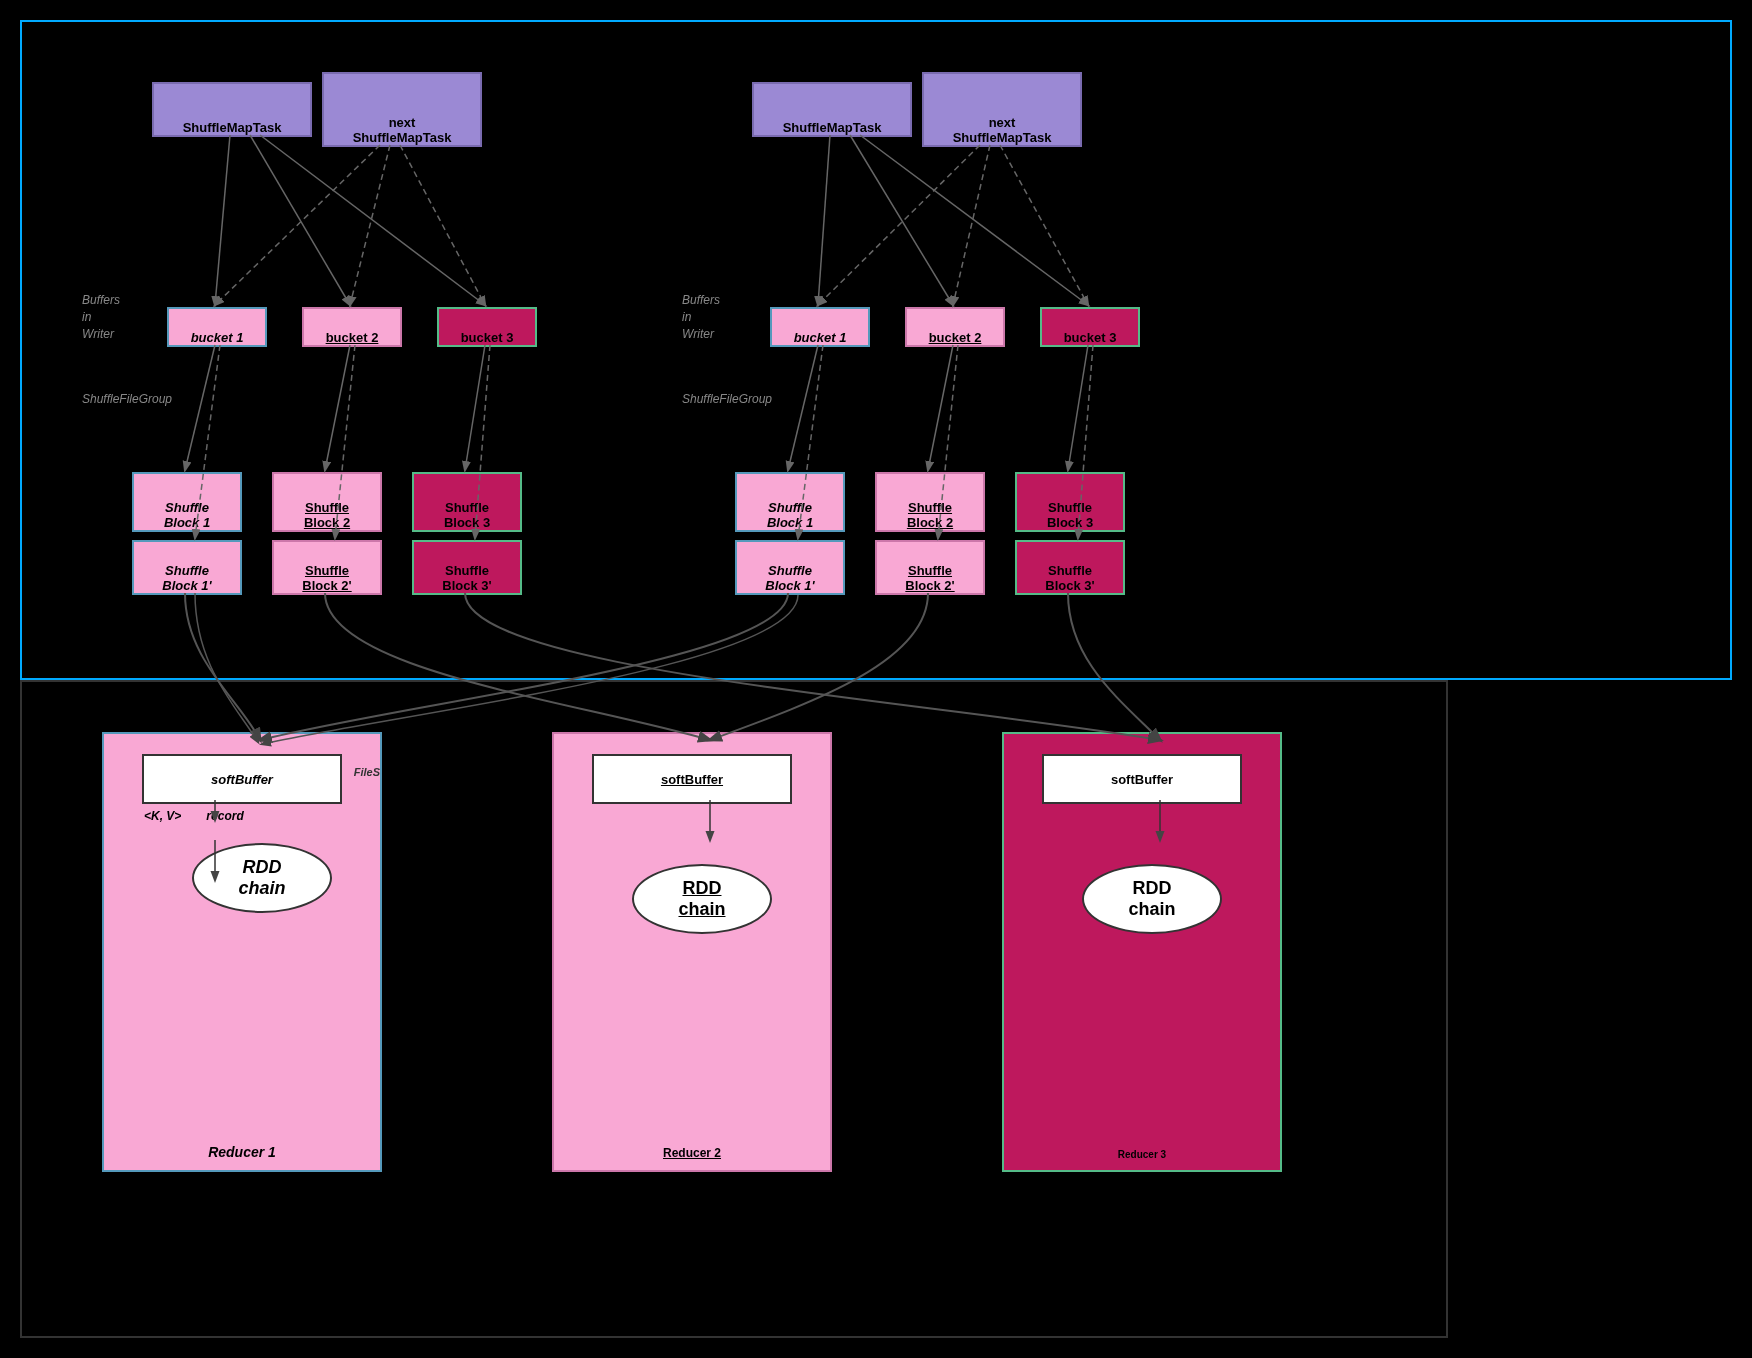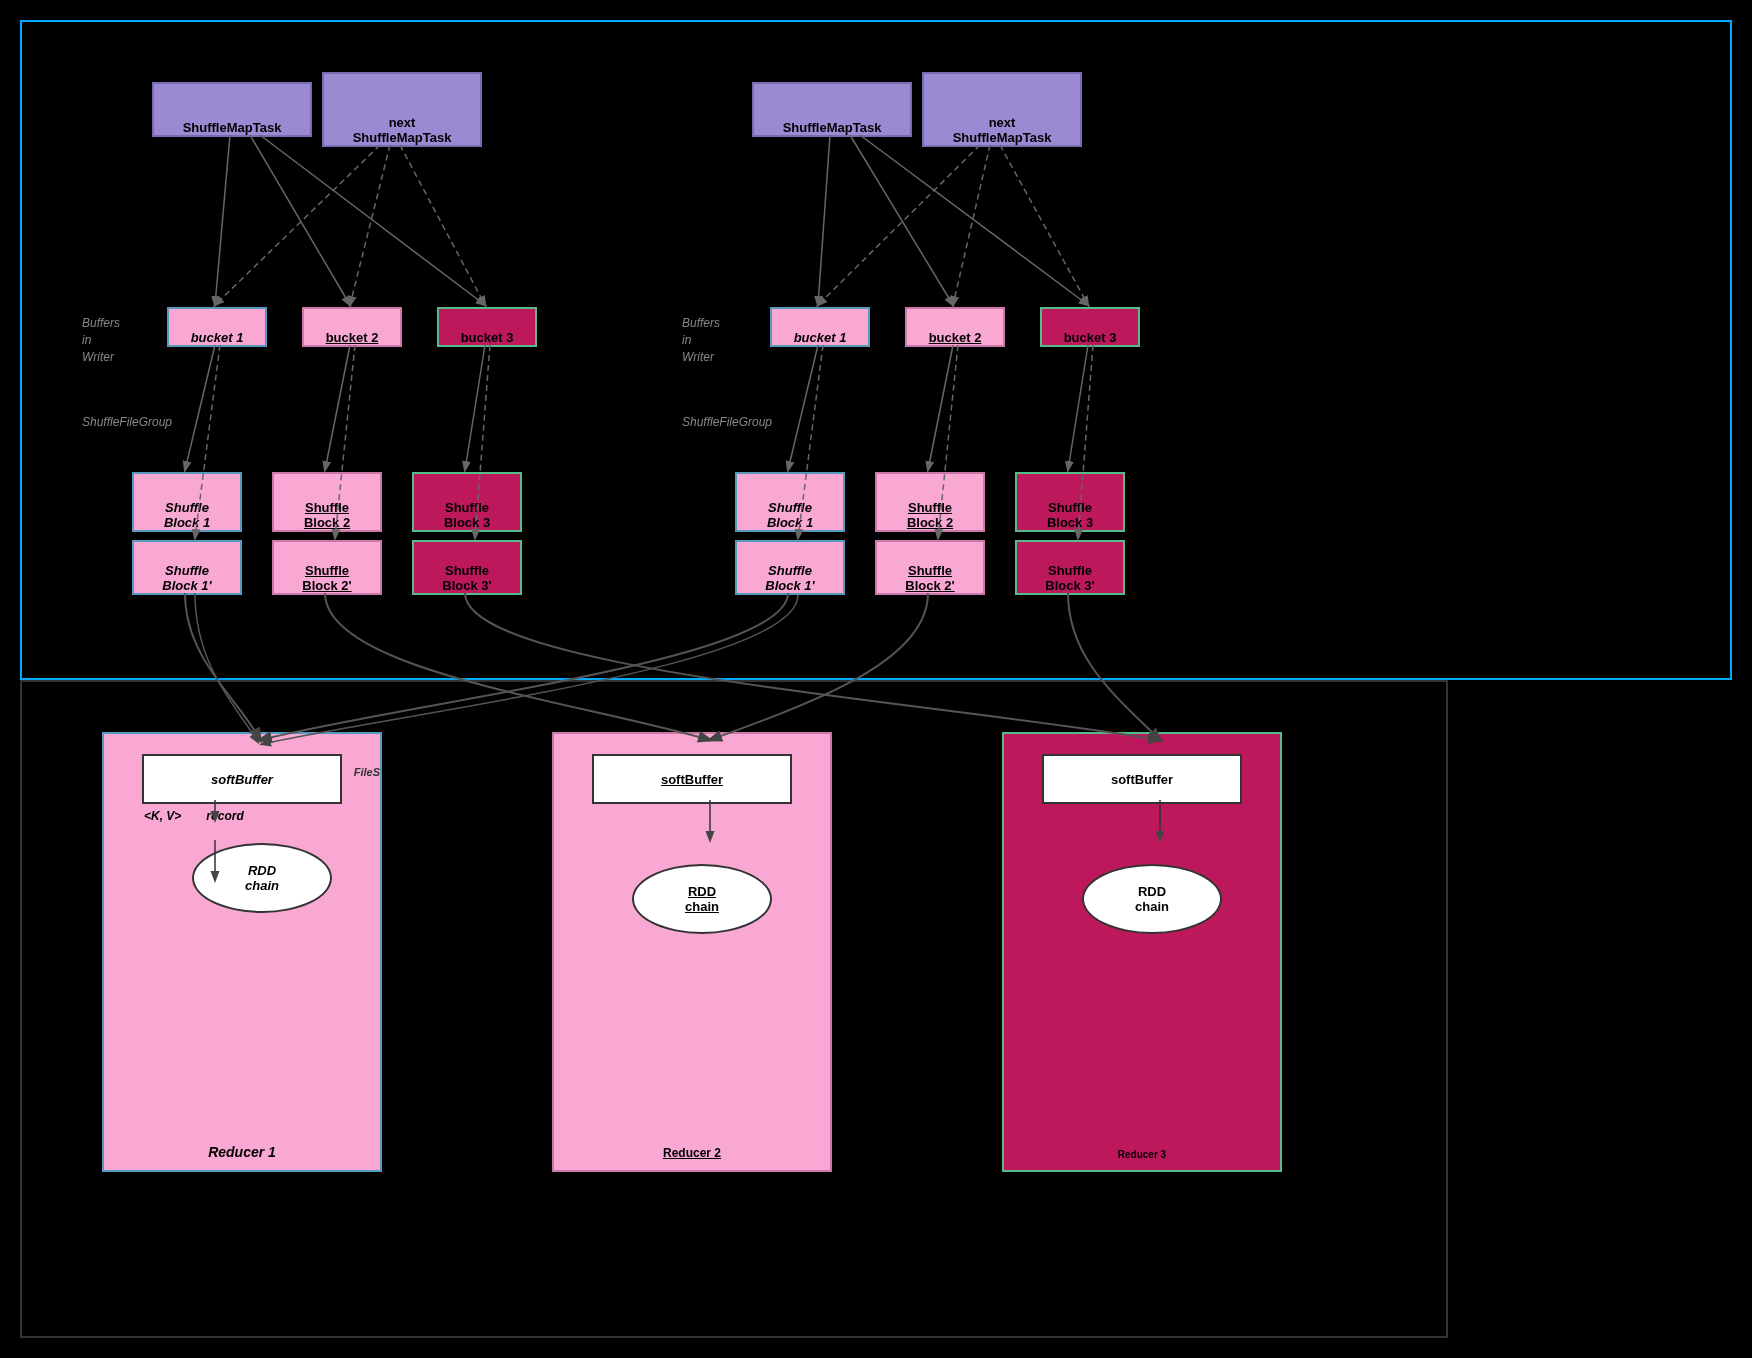--- a/index.html
+++ b/index.html
@@ -50,42 +50,41 @@
     .purple { background: #9b89d4; color: #000; border-color: #7a6bb0; }
     .blue-light { background: #f9a8d4; color: #000; border-color: #5599bb; font-style: italic; }
     .pink { background: #f9a8d4; color: #000; border-color: #cc77aa; text-decoration: underline; }
     .green-light { background: #be185d; color: #000; border-color: #55bb88; }
 
     .label-gray {
       position: absolute;
       color: #888;
       font-size: 13px;
       font-style: italic;
-      margin-top: 23px;
     }
 
     
     .arrows-svg {
       position: absolute;
       top: 0; left: 0;
       width: 1712px;
       height: 1318px;
       pointer-events: none;
     }
 
     .oval {
       position: absolute;
       border: 2px solid #333;
       border-radius: 50%;
       background: white;
       display: flex;
       align-items: center;
       justify-content: center;
       text-align: center;
-      font-size: 13px;
+      font-size: 18px;
       font-weight: bold;
     }
   </style>
 </head>
 <body>
 
 <div class="main-container">
 
   <div class="top-box">
 

